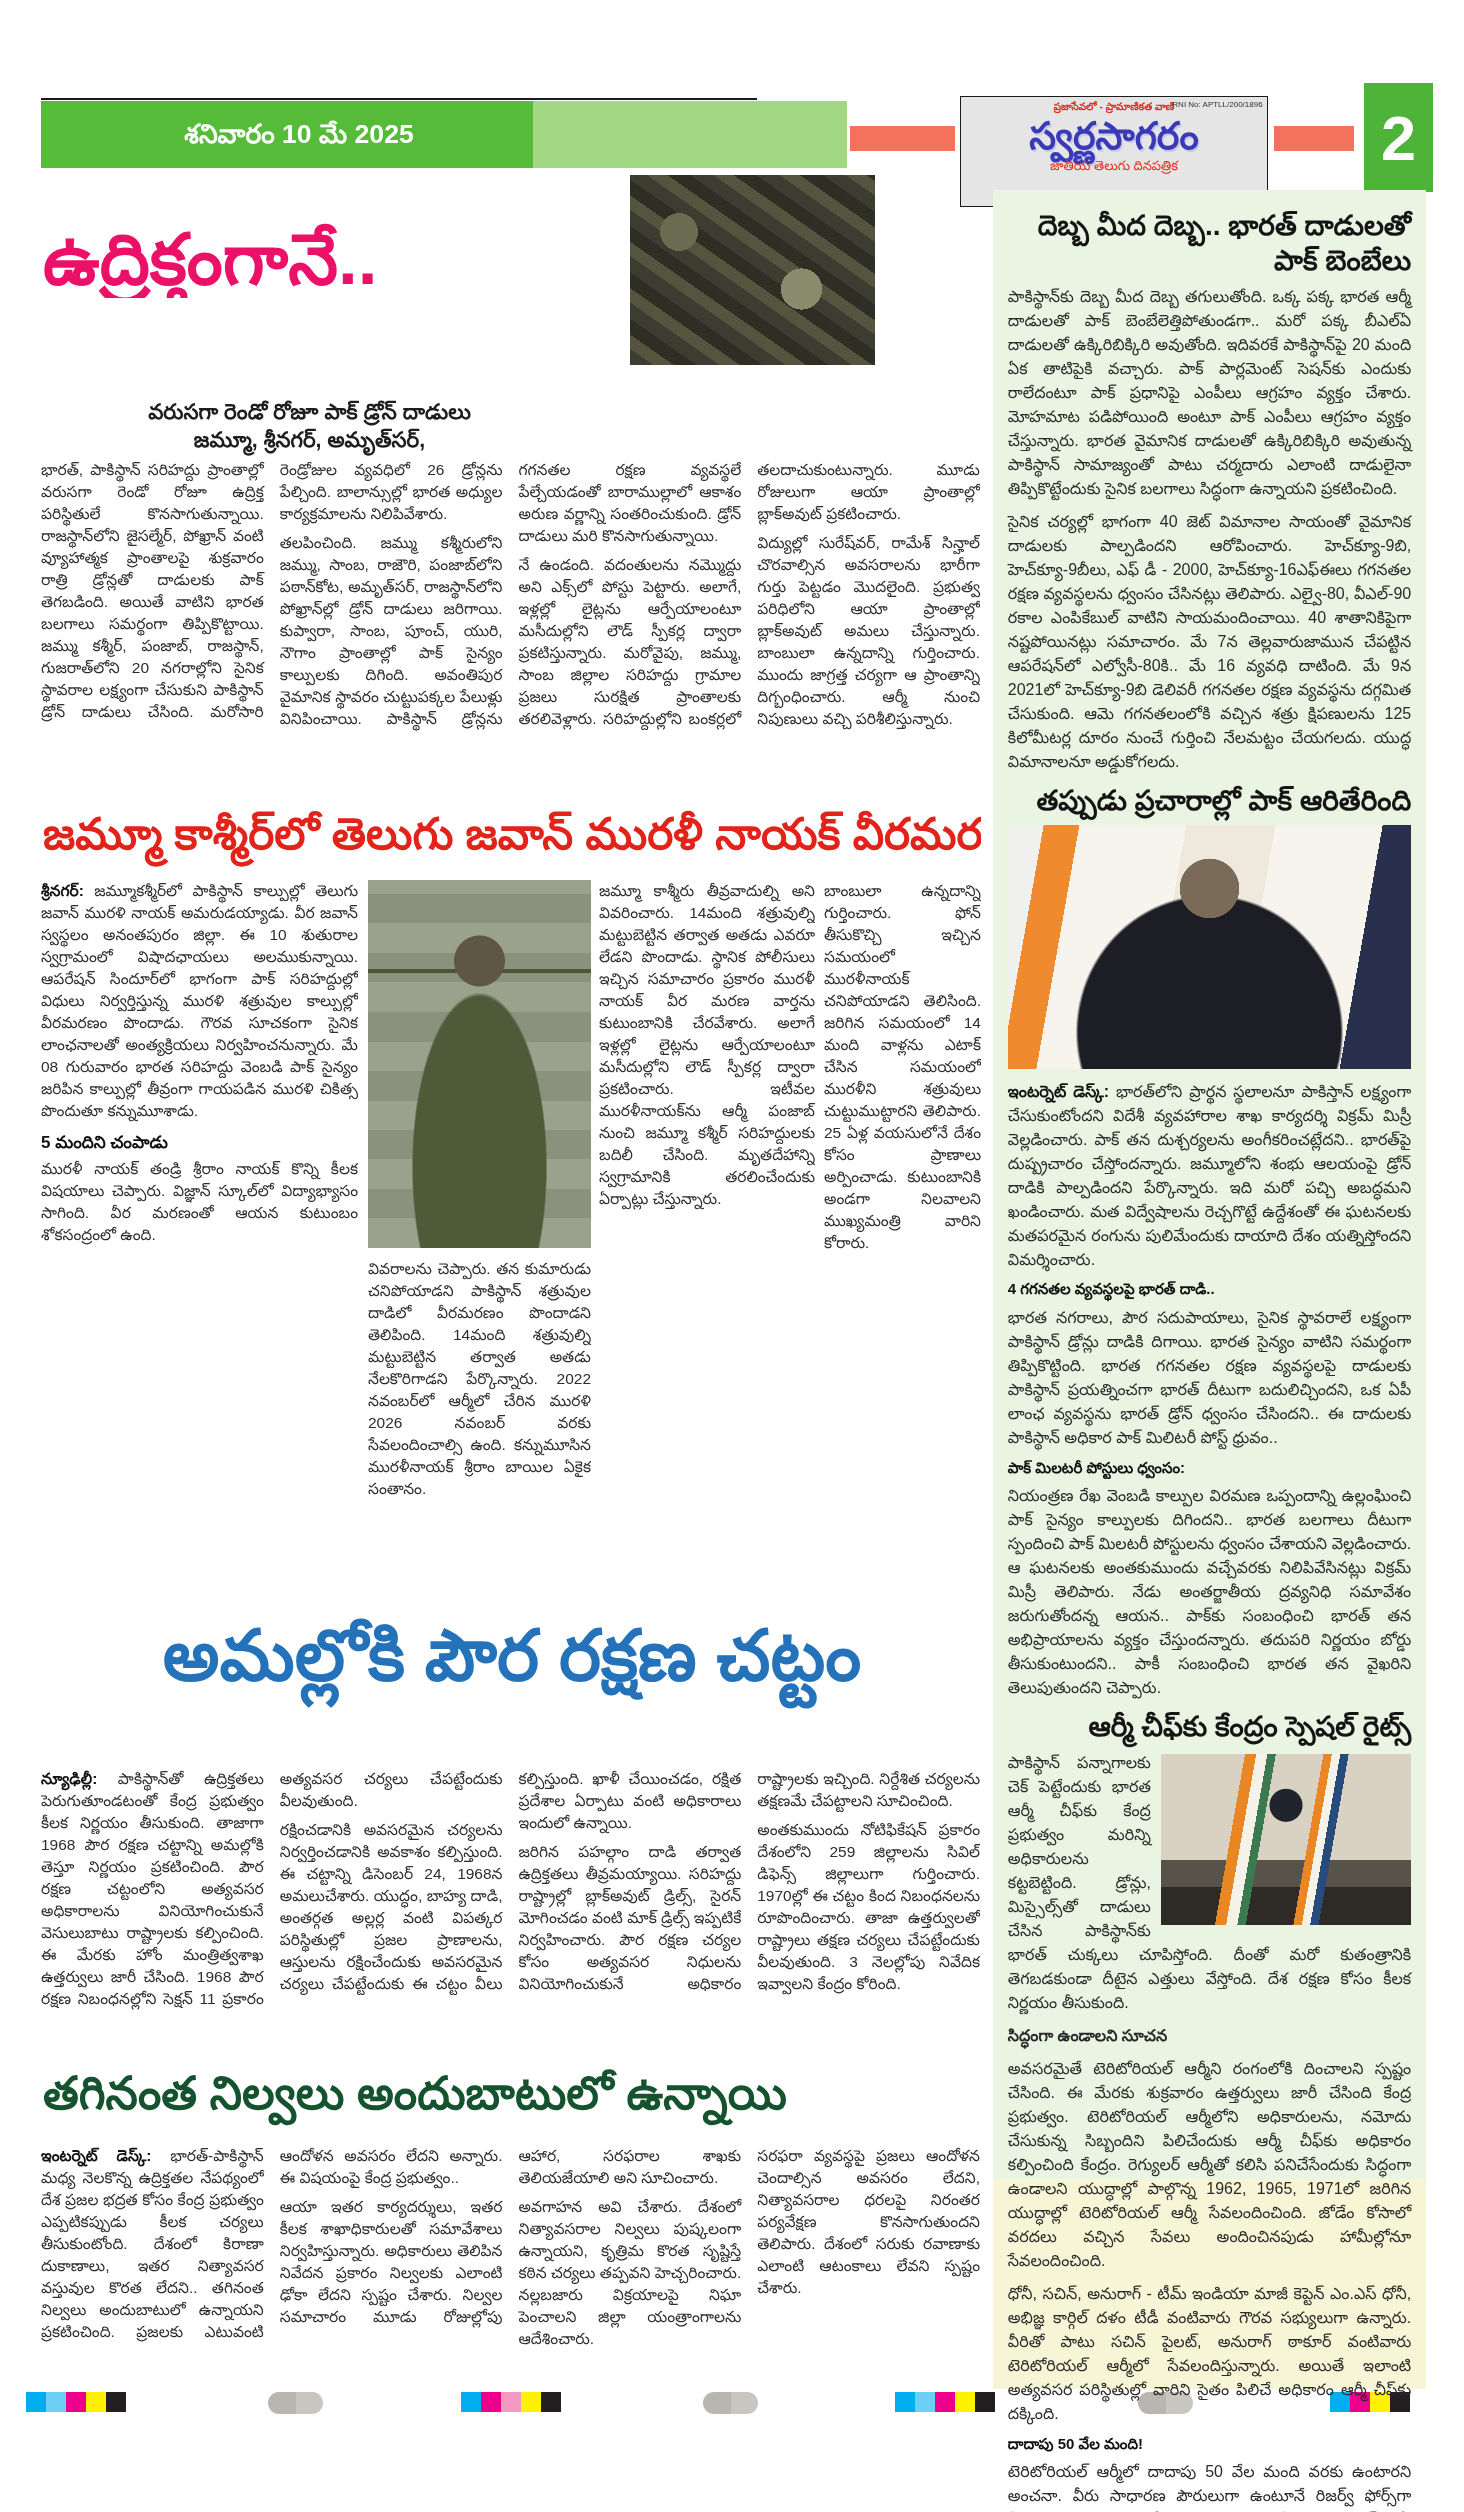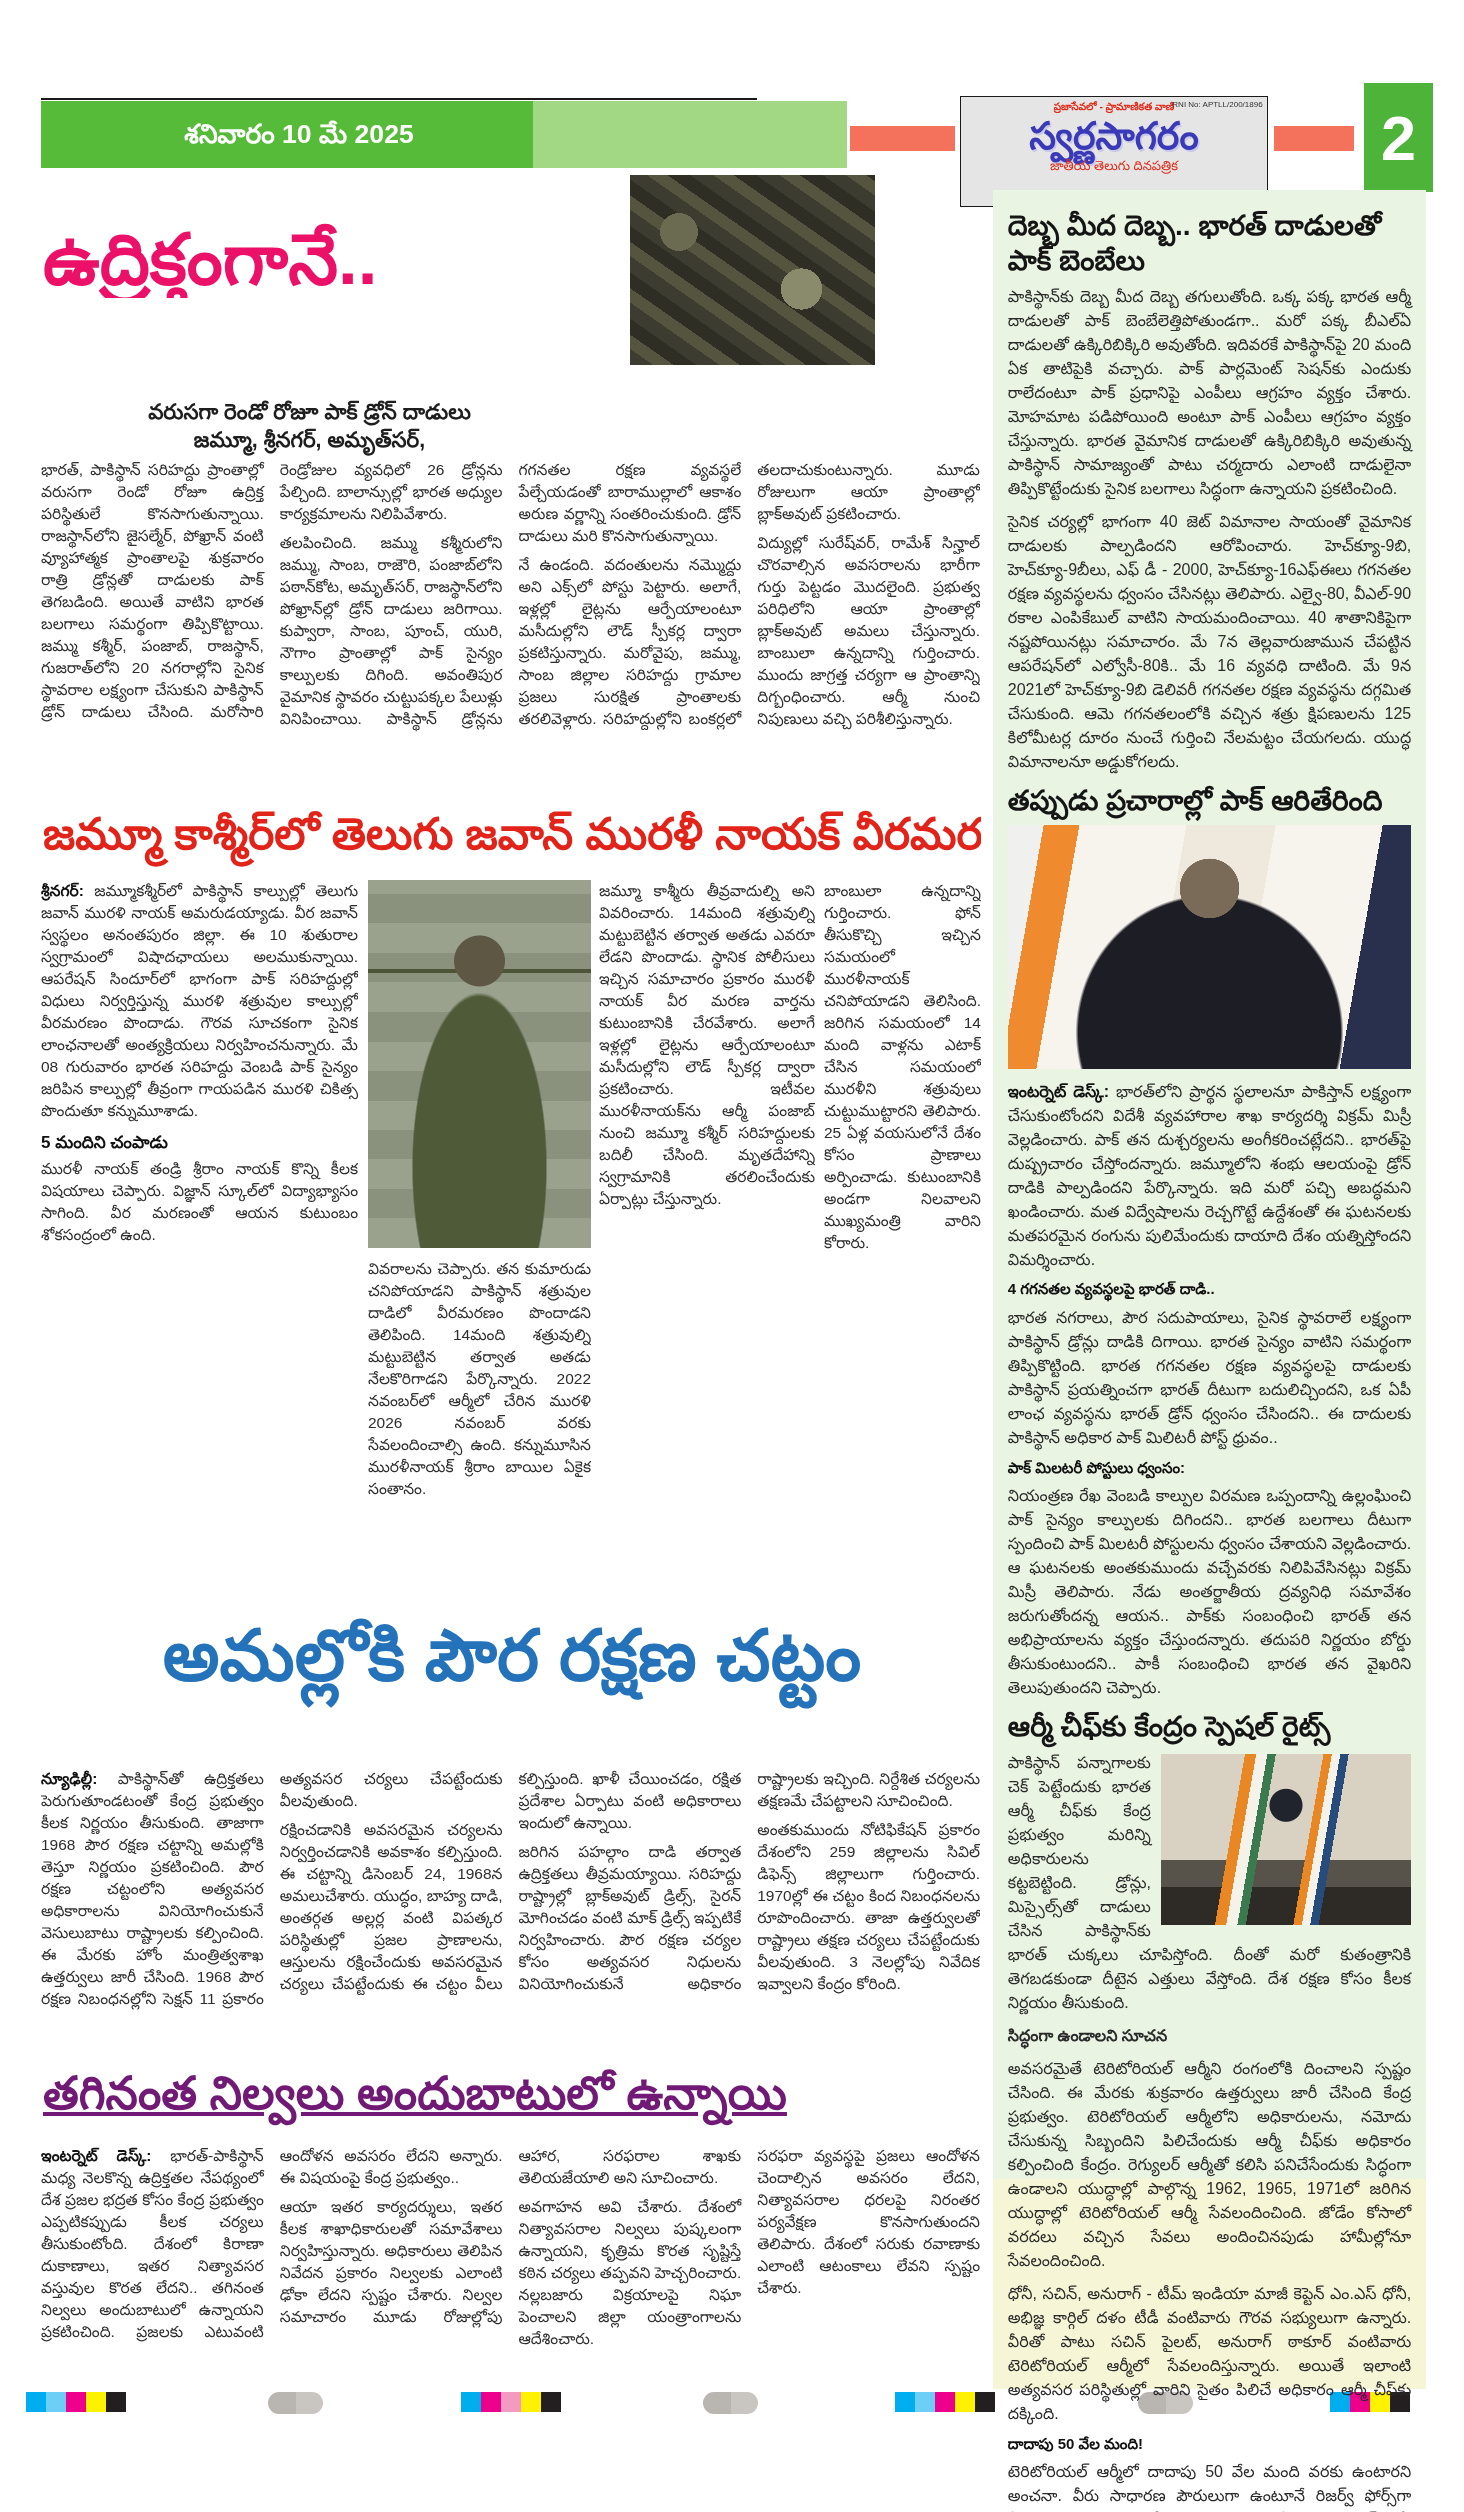--- a/index.html
+++ b/index.html
@@ -60,28 +60,28 @@
   .murali-col3{left:599px;top:880px;width:216px;height:700px;overflow:hidden;}
   .murali-col4{left:824px;top:880px;width:157px;height:700px;overflow:hidden;}
 
   
   .civil-headline{left:43px;top:1615px;width:938px;text-align:center;font-size:71px;
                   font-weight:bold;color:#2472b9;white-space:nowrap;overflow:hidden;}
   .civil-cols{left:41px;top:1736px;width:939px;height:304px;column-count:4;column-gap:16px;overflow:hidden;margin-top:32px;}
 
   
   .stocks-headline{left:43px;top:2066px;width:938px;font-size:46px;font-weight:bold;
-                   color:#701a75;white-space:nowrap;overflow:hidden;text-decoration:underline;}
+                   color:#14532d;white-space:nowrap;overflow:hidden;}
   .stocks-cols{left:41px;top:2145px;width:939px;height:236px;column-count:4;column-gap:16px;overflow:hidden;}
 
   
   .right-panel{left:993px;top:190px;width:433px;height:2199px;background:#e9f4e2;}
   .yellow-strip{position:absolute;left:0;top:1989px;width:433px;height:210px;background:#f6f6d6;}
   .right-inner{position:relative;z-index:1;padding:13.3px 14.8px;}
-  .rc-headline{font-size:28px;font-weight:bold;color:#151515;text-align:left;line-height:1.25;margin:4.4px 0 7.4px 0;}
+  .rc-headline{font-size:28px;font-weight:bold;color:#151515;text-align:right;line-height:1.25;margin:4.4px 0 7.4px 0;}
   .rc-txt{font-size:16px;line-height:1.5;text-align:justify;color:#2a2a2a;margin:0 0 8.9px 0;}
   .rc-sub{font-size:15px;font-weight:bold;color:#111;margin:4.4px 0 4.4px 0;}
   .press-photo{width:403px;height:244px;margin:3px 0 10.3px 0;
      background:
        radial-gradient(circle at 50% 26%,#7a6a58 0 29.5px,transparent 30px),
        radial-gradient(ellipse at 50% 85%,#1d1d26 0 46%,transparent 47%),
        linear-gradient(100deg,#f0f0ee 0 8%,#f08a2e 8% 16%,#f7f4ee 16% 40%,#efe9dd 40% 60%,#f7f4ee 60% 84%,#29304e 84% 100%);}
   .meeting-photo{float:right;width:250px;height:171px;margin:3px 0 7.4px 10.3px;
      background:
        radial-gradient(circle at 50% 30%,#20242c 0 16px,transparent 17px),

